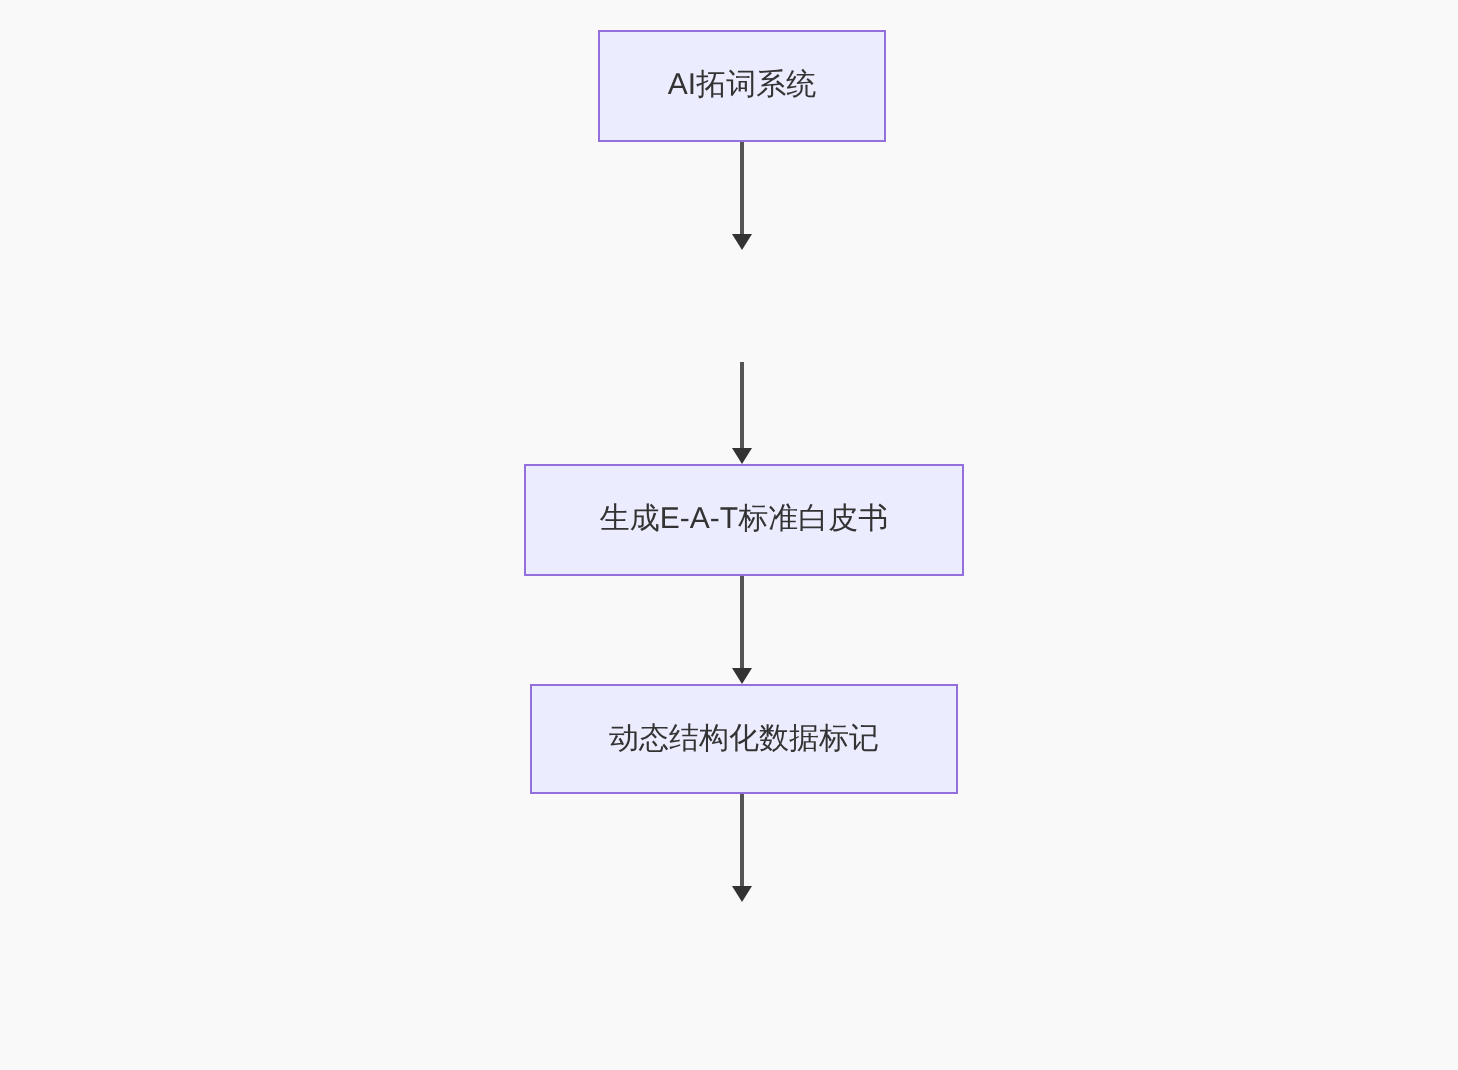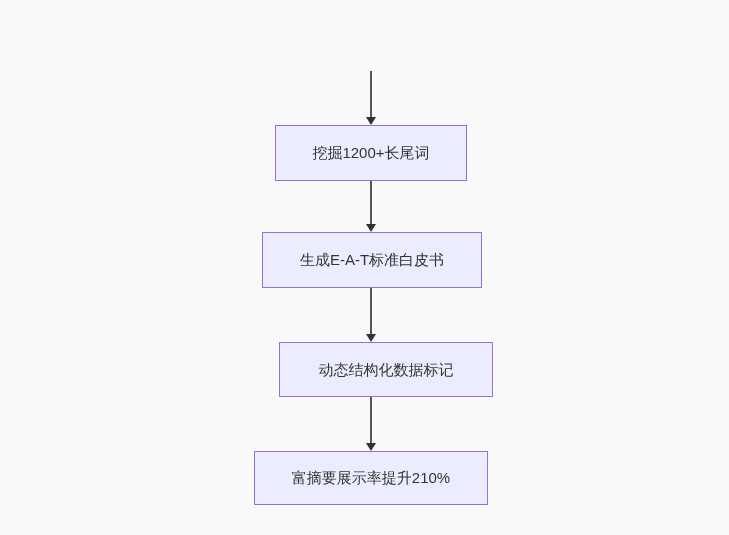--- a/index.html
+++ b/index.html
@@ -23,21 +23,21 @@
     align-items: center;
     justify-content: center;
     color: #333333;
     font-size: 15px;
     text-align: center;
     line-height: 1.2;
   }
   .node-1 { left: 299px; top: 15px;  width: 144px; height: 56px; }
   .node-2 { left: 275px; top: 125px; width: 192px; height: 56px; }
   .node-3 { left: 262px; top: 232px; width: 220px; height: 56px; text-align: center; }
-  .node-4 { left: 265px; top: 342px; width: 214px; height: 55px; margin-left: 14px; }
+  .node-4 { left: 265px; top: 342px; width: 214px; height: 55px; }
   .node-5 { left: 254px; top: 451px; width: 234px; height: 54px; }
 
   .arrow {
     position: absolute;
     left: 370px;
     width: 2px;
     background: #555555;
   }
   .arrow-1 { top: 71px;  height: 46px; }
   .arrow-2 { top: 181px; height: 43px; }
@@ -56,42 +56,39 @@
   .head-1 { top: 117px; }
   .head-2 { top: 224px; }
   .head-3 { top: 334px; }
   .head-4 { top: 443px; }
 </style>
 </head>
 <body>
 
 <div class="stage">
 
+  <div class="flow-node node-1">
+    <span>AI拓词系统</span>
+  </div>
 
   <div class="arrow arrow-1"></div>
   <div class="arrow-head head-1"></div>
 
-  <div class="flow-node node-2">
-    <span>挖掘1200+长尾词</span>
-  </div>
 
   <div class="arrow arrow-2"></div>
   <div class="arrow-head head-2"></div>
 
   <div class="flow-node node-3">
     <span>生成E-A-T标准白皮书</span>
   </div>
 
   <div class="arrow arrow-3"></div>
   <div class="arrow-head head-3"></div>
 
   <div class="flow-node node-4">
     <span>动态结构化数据标记</span>
   </div>
 
   <div class="arrow arrow-4"></div>
   <div class="arrow-head head-4"></div>
 
-  <div class="flow-node node-5">
-    <span>富摘要展示率提升210%</span>
-  </div>
 
 </div>
 
 </body></html>

